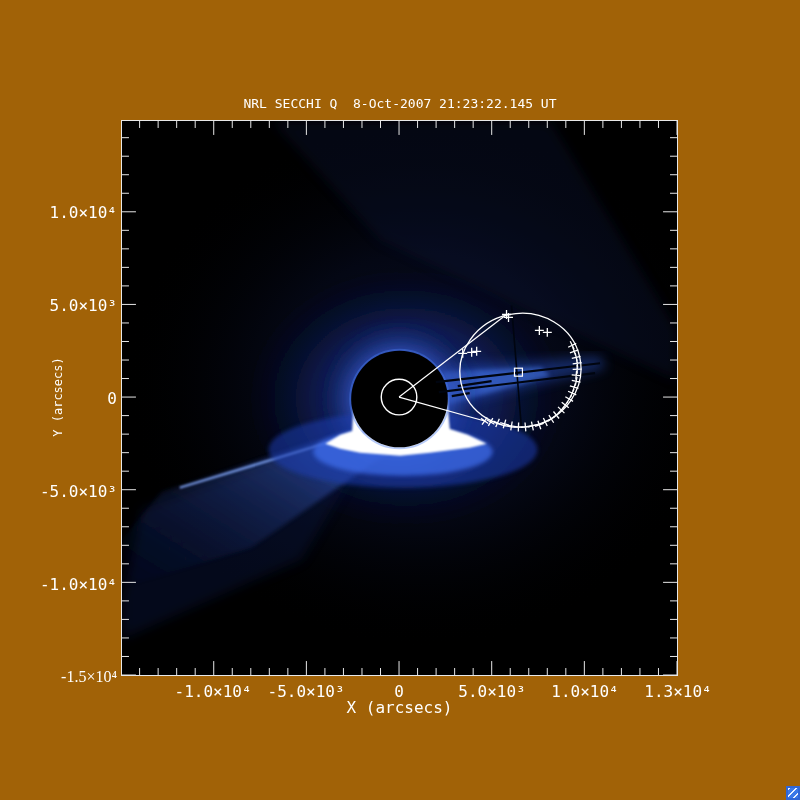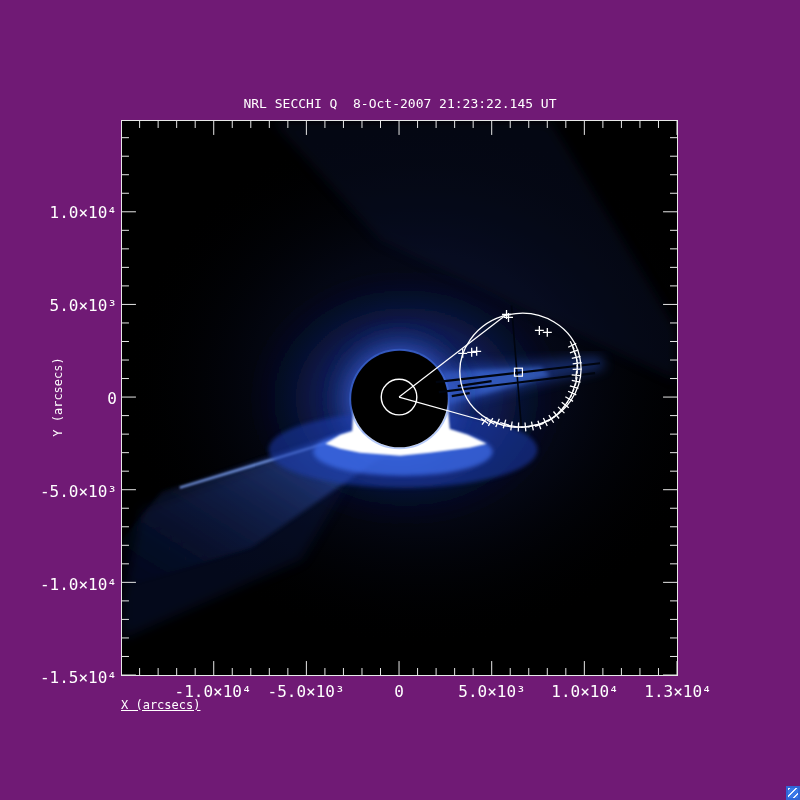--- a/index.html
+++ b/index.html
@@ -1,26 +1,26 @@
 <!DOCTYPE html>
 <html><head>
 <meta charset="utf-8">
 <style>
   html,body{margin:0;padding:0;background:#000;}
-  #stage{position:relative;width:800px;height:800px;background:#701a75;overflow:hidden;
+  #stage{position:relative;width:800px;height:800px;background:#a16207;overflow:hidden;
          font-family:"DejaVu Sans Mono","Liberation Mono",monospace;color:#f2f2f2;}
   #plot-title{position:absolute;left:0;top:96px;width:800px;text-align:center;
               font-size:13px;letter-spacing:0px;white-space:pre;color:#fff;}
   #plot-area{position:absolute;left:121px;top:120px;width:557px;height:556px;
              border:1px solid #e8e8e8;box-sizing:border-box;background:#000;}
   #img-layer,#overlay-layer{position:absolute;left:0;top:0;width:100%;height:100%;}
   .tick-label{position:absolute;font-size:16px;color:#fff;white-space:pre;}
   .xlab{transform:translateX(-50%);}
-  #x-axis-label{position:absolute;left:121px;top:698px;width:557px;
-                font-size:12px;color:#fff;text-decoration:underline;}
+  #x-axis-label{position:absolute;left:121px;top:698px;width:557px;text-align:center;
+                font-size:16px;color:#fff;}
   #y-axis-label{position:absolute;left:58px;top:397px;font-size:12px;color:#fff;
                 transform:translate(-50%,-50%) rotate(-90deg);white-space:pre;}
   #corner-grip{position:absolute;left:786px;top:786px;width:14px;height:14px;
                box-sizing:border-box;border:2px solid #2f66d6;
                background:repeating-linear-gradient(135deg,#e8f0ff 0 2px,#3a78e8 2px 5px);}
 </style>
 </head>
 <body>
 
 <div id="stage">
@@ -251,14 +251,14 @@
     <div class="tick-label xlab" style="left: 306.047px; top: 682px;">-5.0×10³</div>
     <div class="tick-label xlab" style="left: 399.035px; top: 682px;">0</div>
     <div class="tick-label xlab" style="left: 492.023px; top: 682px;">5.0×10³</div>
     <div class="tick-label xlab" style="left: 585.012px; top: 682px;">1.0×10⁴</div>
     <div class="tick-label xlab" style="left: 678px; top: 682px;">1.3×10⁴</div>
     <div class="tick-label" style="right: 683px; top: 203.117px;">1.0×10⁴</div>
     <div class="tick-label" style="right: 683px; top: 296.094px;">5.0×10³</div>
     <div class="tick-label" style="right: 683px; top: 389.07px;">0</div>
     <div class="tick-label" style="right: 683px; top: 482.047px;">-5.0×10³</div>
     <div class="tick-label" style="right: 683px; top: 575.023px;">-1.0×10⁴</div>
-    <div class="tick-label" style="right: 683px; top: 668px;">-1.5×10⁴</div>
+    <div class="tick-label" style="right: 683px; top: 668px; font-family: Liberation Serif, serif;">-1.5×10⁴</div>
   </div>
 
 </body></html>

